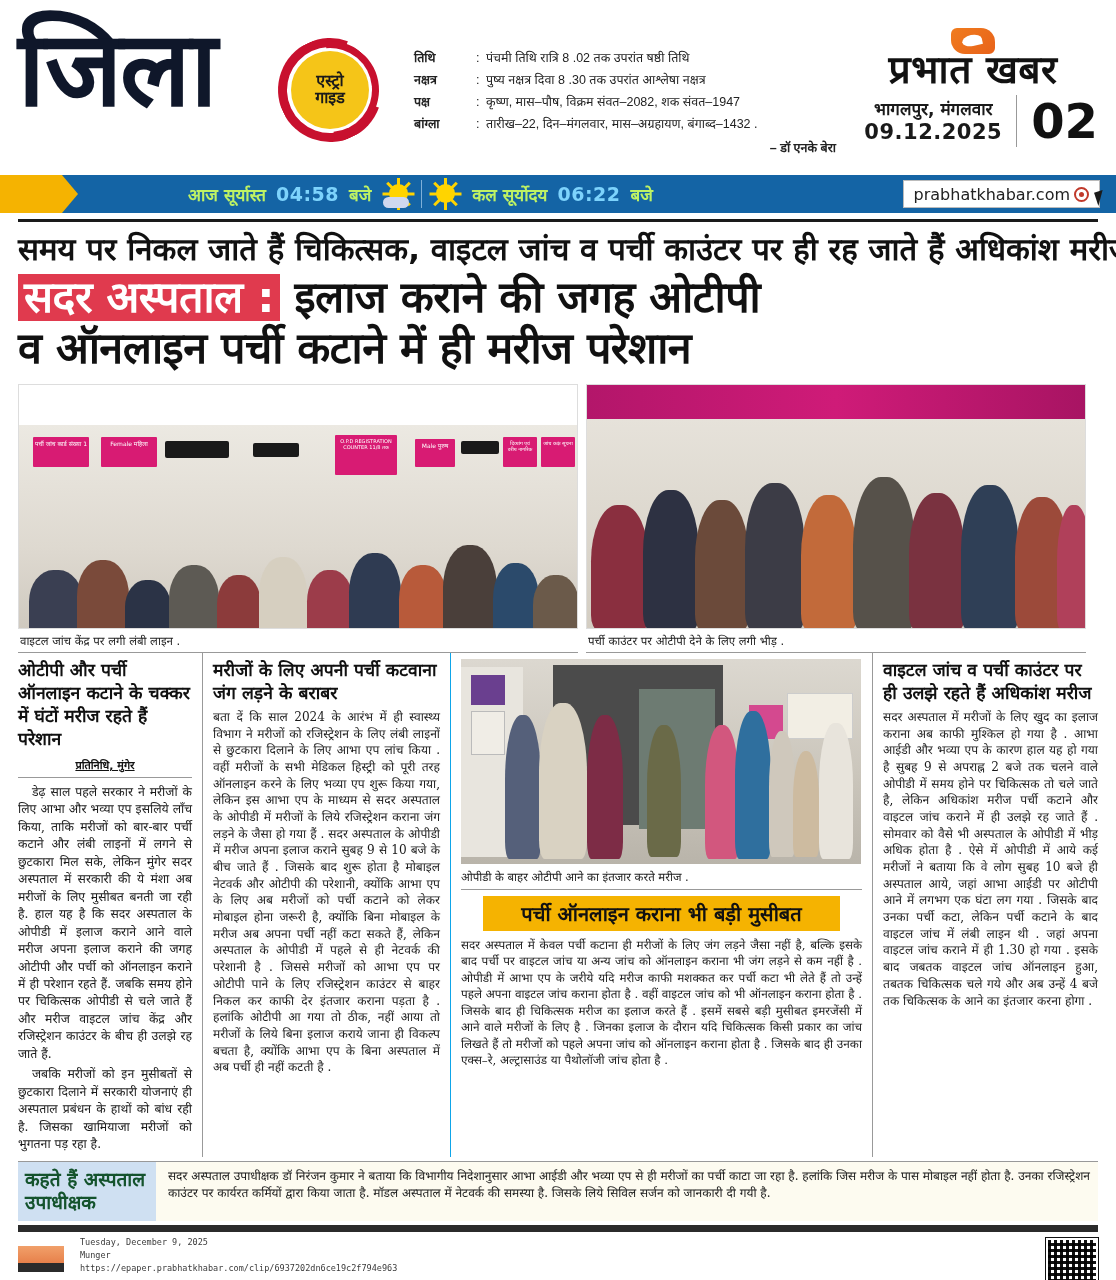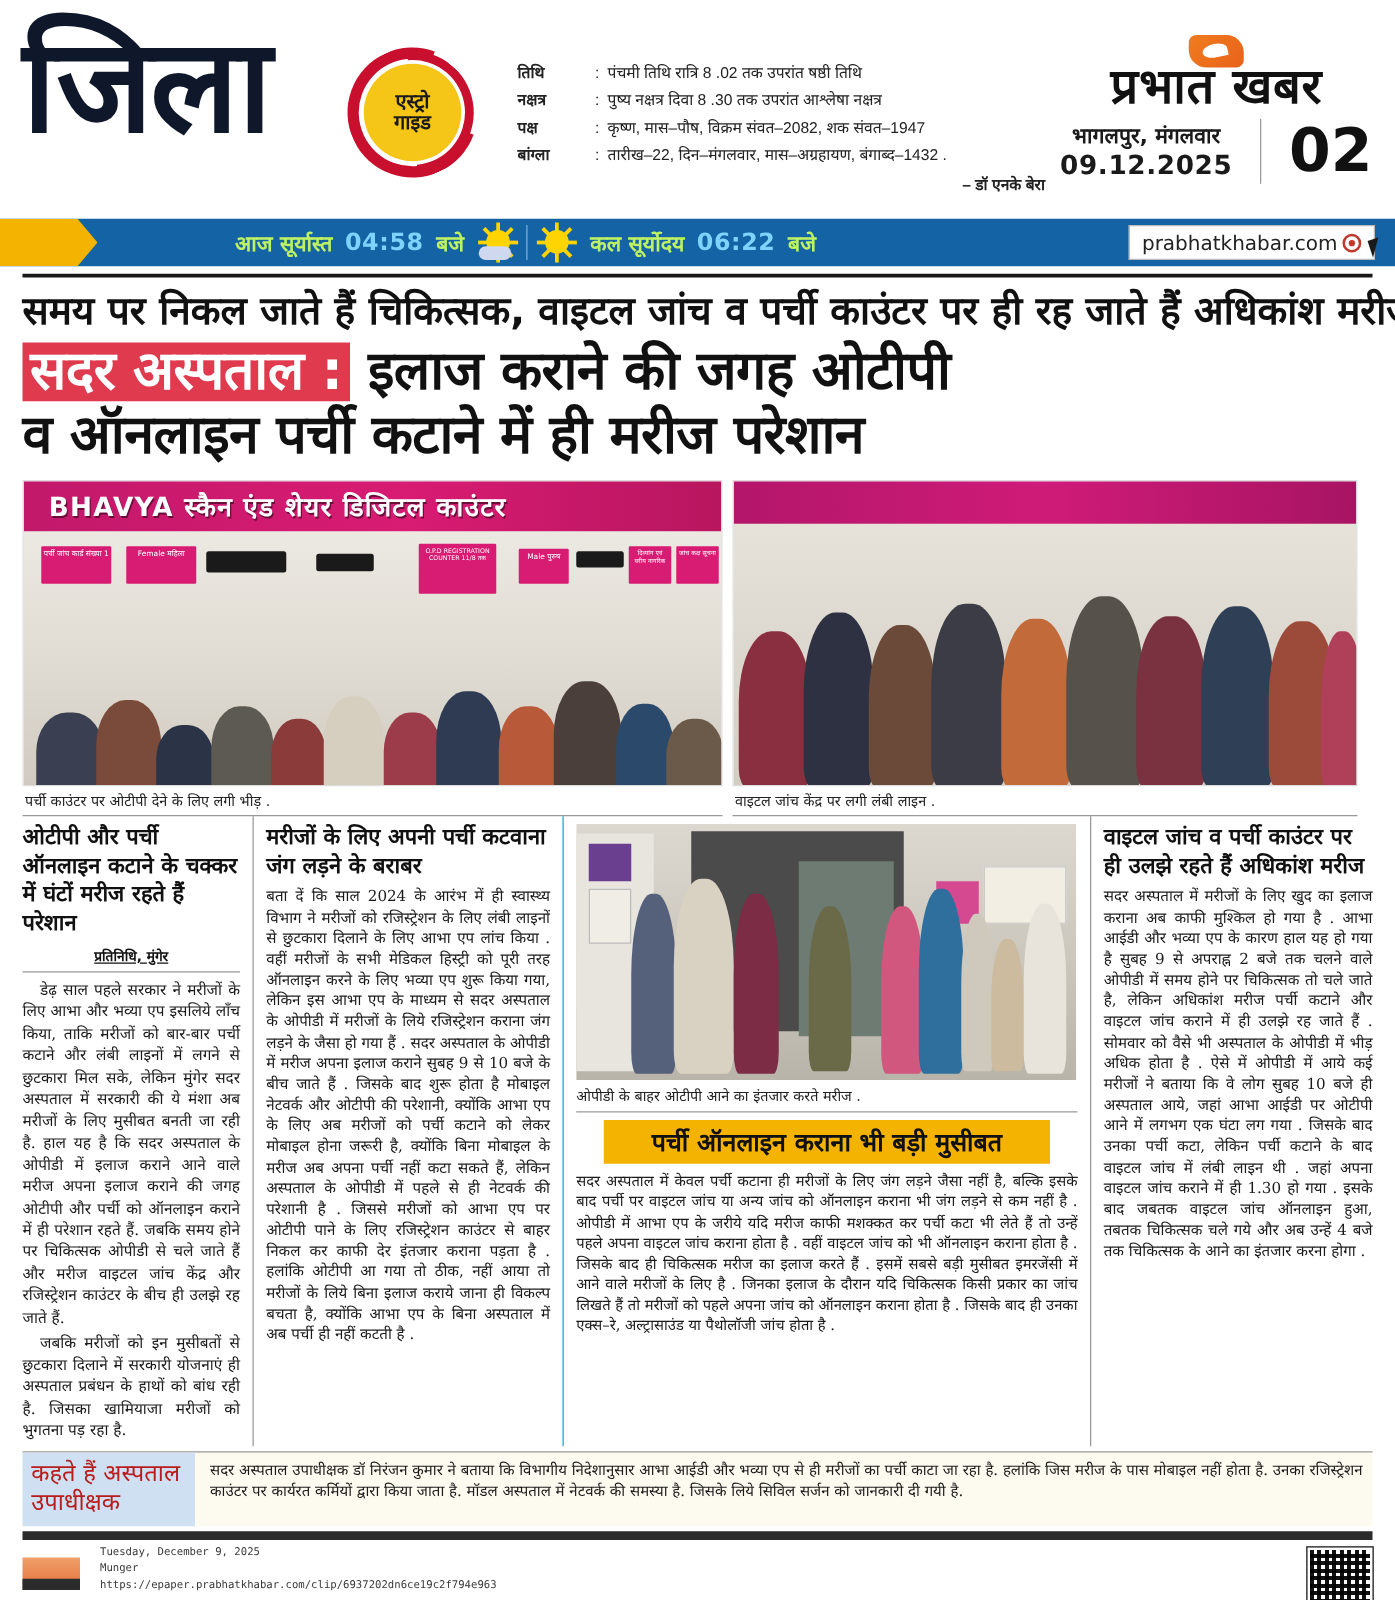--- a/index.html
+++ b/index.html
@@ -100,21 +100,21 @@
     border-radius: 50% 50% 0 50%;
     transform: rotate(-12deg);
   }
   .pk-title {
     font-family: "DejaVu Sans", sans-serif;
     font-weight: 700; font-size: 39px;
     letter-spacing: 0.5px;
     color: #111; line-height: 1.05;
   }
   .pk-meta {
-    display: flex; align-items: center; justify-content: space-between;
+    display: flex; align-items: center; justify-content: flex-end;
     margin-top: 4px;
   }
   .pk-place {
     font-family: "DejaVu Sans", sans-serif;
     font-size: 17px; font-weight: 700; color: #1a1a1a;
     line-height: 1.3; text-align: center;
   }
   .pk-date {
     font-family: "DejaVu Sans", sans-serif;
     font-weight: 700; font-size: 21px; color: #1a1a1a;
@@ -313,22 +313,22 @@
   .quotestrip {
     display: flex; margin: 4px 18px 0 18px;
     border-top: 1px solid #999;
     background: #fdfbf0;
     align-items: stretch;
   }
   .quote-badge {
     width: 138px; flex: 0 0 138px;
     background: #cfe0f2;
     font-family: "DejaVu Sans", sans-serif;
-    font-weight: 400; font-size: 19px;
-    color: #b91c1c; line-height: 1.25;
+    font-weight: 700; font-size: 19px;
+    color: #14532d; line-height: 1.25;
     padding: 6px 7px;
   }
   .quote-text {
     flex: 1 1 auto; padding: 6px 8px 6px 12px;
     font-family: "DejaVu Serif", serif;
     font-size: 12px; line-height: 1.45;
     text-align: justify; color: #1a1a1a;
   }
   .blackbar { height: 7px; background: #2b2b2b; margin: 4px 18px 0 18px; }
 
@@ -464,21 +464,20 @@
   <div class="headline">
     <span class="hl-red">सदर अस्पताल :</span>
     <span>इलाज कराने की जगह ओटीपी</span>
     <div>व ऑनलाइन पर्ची कटाने में ही मरीज परेशान</div>
   </div>
 
   <div class="photorow">
 
     <div class="photo photo-l">
       <div class="p1-wall"></div>
-      <div class="p1-banner">BHAVYA स्कैन एंड शेयर डिजिटल काउंटर</div>
       <div class="p1-sign" style="left:14px;top:52px;width:56px;height:30px;">पर्ची जांच कार्ड संख्या 1</div>
       <div class="p1-sign" style="left:82px;top:52px;width:56px;height:30px;">Female महिला</div>
       <div class="p1-led" style="left:146px;top:56px;width:64px;height:17px;"></div>
       <div class="p1-led" style="left:234px;top:58px;width:46px;height:14px;"></div>
       <div class="p1-sign" style="left:316px;top:50px;width:62px;height:40px;font-size:5px;">O.P.D REGISTRATION COUNTER 11/8 तक</div>
       <div class="p1-sign" style="left:396px;top:54px;width:40px;height:28px;">Male पुरुष</div>
       <div class="p1-led" style="left:442px;top:56px;width:38px;height:13px;"></div>
       <div class="p1-sign" style="left:484px;top:52px;width:34px;height:30px;font-size:5px;">दिव्यांग एवं वरीय नागरिक</div>
       <div class="p1-sign" style="left:522px;top:52px;width:34px;height:30px;font-size:5px;">जांच कक्ष सूचना</div>
       <div class="crowd-blob" style="left:10px;top:185px;width:54px;height:70px;background:#3a3f52;"></div>
@@ -505,22 +504,22 @@
       <div class="crowd-blob" style="left:214px;top:110px;width:56px;height:135px;background:#c26a3a;"></div>
       <div class="crowd-blob" style="left:266px;top:92px;width:62px;height:153px;background:#56514a;"></div>
       <div class="crowd-blob" style="left:322px;top:108px;width:56px;height:137px;background:#7a3240;"></div>
       <div class="crowd-blob" style="left:374px;top:100px;width:58px;height:145px;background:#2f3f56;"></div>
       <div class="crowd-blob" style="left:428px;top:112px;width:54px;height:133px;background:#9c4a3a;"></div>
       <div class="crowd-blob" style="left:470px;top:120px;width:34px;height:125px;background:#b0405a;"></div>
     </div>
   </div>
 
   <div class="caprow">
+    <div class="caption">वाइटल जांच केंद्र पर लगी लंबी लाइन .</div>
     <div class="caption">पर्ची काउंटर पर ओटीपी देने के लिए लगी भीड़ .</div>
-    <div class="caption">वाइटल जांच केंद्र पर लगी लंबी लाइन .</div>
   </div>
 
   <div class="cols">
 
     <div class="col c1">
       <div class="subhead">ओटीपी और पर्ची ऑनलाइन कटाने के चक्कर में घंटों मरीज रहते हैं परेशान</div>
       <div class="byline">प्रतिनिधि, मुंगेर</div>
       <div class="bodytext">
         <p>डेढ़ साल पहले सरकार ने मरीजों के लिए आभा और भव्या एप इसलिये लॉंच किया, ताकि मरीजों को बार-बार पर्ची कटाने और लंबी लाइनों में लगने से छुटकारा मिल सके, लेकिन मुंगेर सदर अस्पताल में सरकारी की ये मंशा अब मरीजों के लिए मुसीबत बनती जा रही है. हाल यह है कि सदर अस्पताल के ओपीडी में इलाज कराने आने वाले मरीज अपना इलाज कराने की जगह ओटीपी और पर्ची को ऑनलाइन कराने में ही परेशान रहते हैं. जबकि समय होने पर चिकित्सक ओपीडी से चले जाते हैं और मरीज वाइटल जांच केंद्र और रजिस्ट्रेशन काउंटर के बीच ही उलझे रह जाते हैं.</p>
         <p>जबकि मरीजों को इन मुसीबतों से छुटकारा दिलाने में सरकारी योजनाएं ही अस्पताल प्रबंधन के हाथों को बांध रही है. जिसका खामियाजा मरीजों को भुगतना पड़ रहा है.</p>

